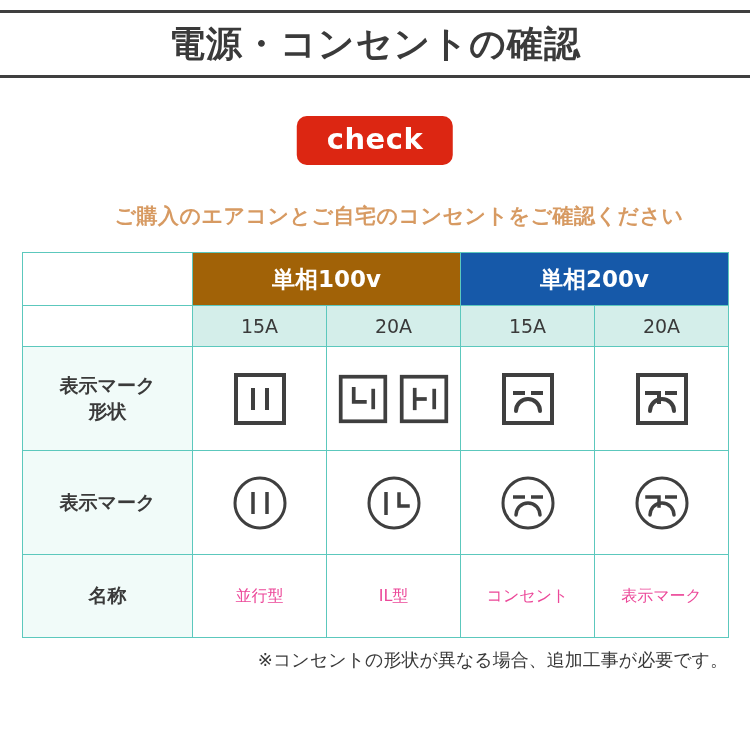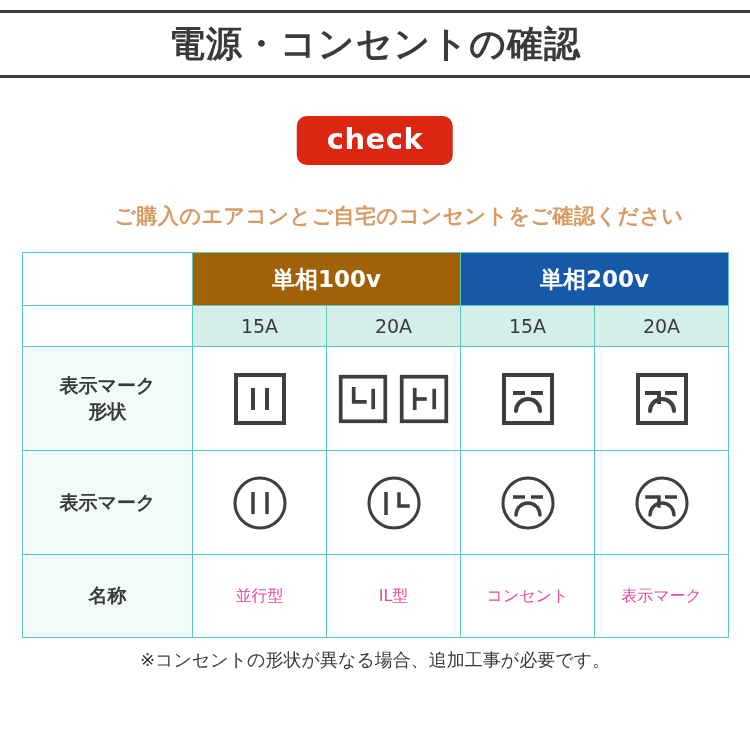--- a/index.html
+++ b/index.html
@@ -89,21 +89,21 @@
     font-family:"DejaVu Sans","Liberation Sans",sans-serif;}
   
   .dash-left{border-left:1px dashed #8ed6d0 !important;}
 
   .glyph-row{display:flex;align-items:center;justify-content:center;gap:9px;}
   svg.glyph{display:block;}
 
   
   .footnote{
     position:absolute;left:22px;top:648px;width:706px;
-    font-size:18px;color:#3a3a3a;text-align:center;
+    font-size:18px;color:#3a3a3a;text-align:right;
     font-family:"DejaVu Sans","Liberation Sans",sans-serif;
   }
 </style>
 </head>
 <body>
 
 <div class="page">
 
   <div class="header">
     <div class="header-title">電源・コンセントの確認</div>

